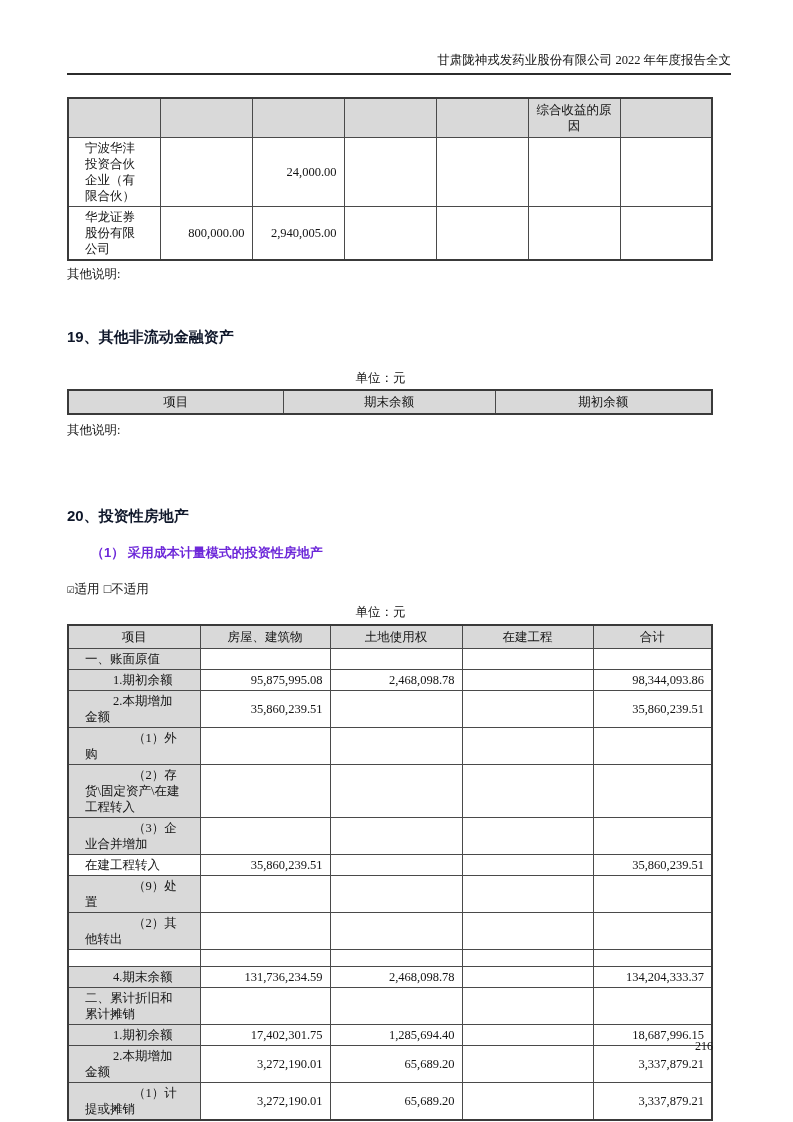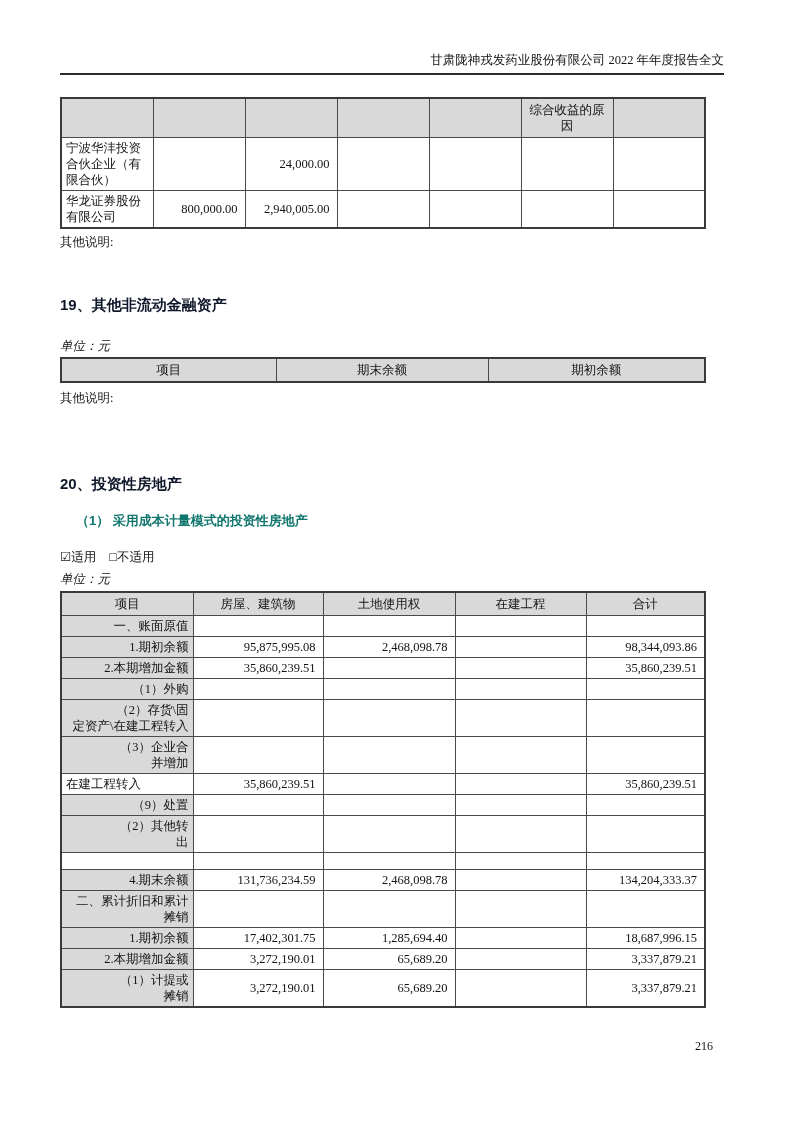--- a/index.html
+++ b/index.html
@@ -1,45 +1,45 @@
 <!DOCTYPE html>
 <html><head>
 <meta charset="utf-8">
 <style>
   html,body{margin:0;padding:0;background:#fff;}
   .page{position:relative;width:793px;height:1122px;background:#fff;overflow:hidden;
         font-family:"Liberation Serif","DejaVu Serif",serif;color:#141414;}
-  .content{position:absolute;left:60px;top:0;width:664px;}
+  .content{position:absolute;left:67px;top:0;width:664px;}
 
   .header{padding-top:52px;padding-bottom:4px;text-align:right;font-size:12.5px;
           border-bottom:2px solid #2b2b2b;line-height:17px;}
 
   table{border-collapse:collapse;table-layout:fixed;width:644px;border:2px solid #3a3a3a;}
   td{border:1px solid #4a4a4a;font-size:12.5px;line-height:16px;vertical-align:middle;
      word-break:break-all;overflow:hidden;}
   .hd{background:#d9d9d9;text-align:center;padding:3px 3px;}
-  .lbl{text-align:left;padding:2px 4px;background:#fff;}
+  .lbl{text-align:left;padding:2px 16px;background:#fff;}
   .num{text-align:right;padding:2px 7px 2px 2px;}
-  .bg-gray{background:#d9d9d9;text-align:right;}
+  .bg-gray{background:#d9d9d9;}
   .indent-1{text-indent:28px;}
   .indent-2{text-indent:48px;}
   .row-empty td{height:16px;padding:0;}
 
   .note{font-size:12.5px;line-height:16px;margin-top:5px;}
   .note2{margin-top:7px;}
   h2{font-family:"Liberation Sans","DejaVu Sans",sans-serif;font-size:15px;line-height:19px;
      margin:0;font-weight:bold;color:#0f172a;}
   .h19{margin-top:45px;}
   .h20{margin-top:68px;}
   h3{font-family:"Liberation Sans","DejaVu Sans",sans-serif;font-size:13px;line-height:16px;
-     margin:20px 0 0 8px;padding-left:8px;font-weight:bold;color:#0f766e;}
+     margin:20px 0 0 16px;padding-left:8px;font-weight:bold;color:#6d28d9;}
   .applicable{margin-top:20px;font-size:12.5px;line-height:16px;}
-  .applicable .box{margin-right:10px;}
-  .unit{width:644px;box-sizing:border-box;text-align:left;padding-right:17px;
-        font-size:12.5px;line-height:16px;font-style:italic;}
+  .applicable .box{margin-right:1px;font-family:Liberation Mono, monospace;}
+  .unit{width:644px;box-sizing:border-box;text-align:center;padding-right:17px;
+        font-size:12.5px;line-height:16px;}
   .unit19{margin-top:24px;}
   .unit20{margin-top:6px;}
   .tbl-mt1{margin-top:22px;}
   .tbl-mt19{margin-top:3px;}
   .tbl-mt20{margin-top:4px;}
   .t1hd td{height:30px;}
   .pagenum{position:absolute;top:1039px;right:80px;font-size:12px;line-height:14px;}
 </style>
 </head>
 <body>

